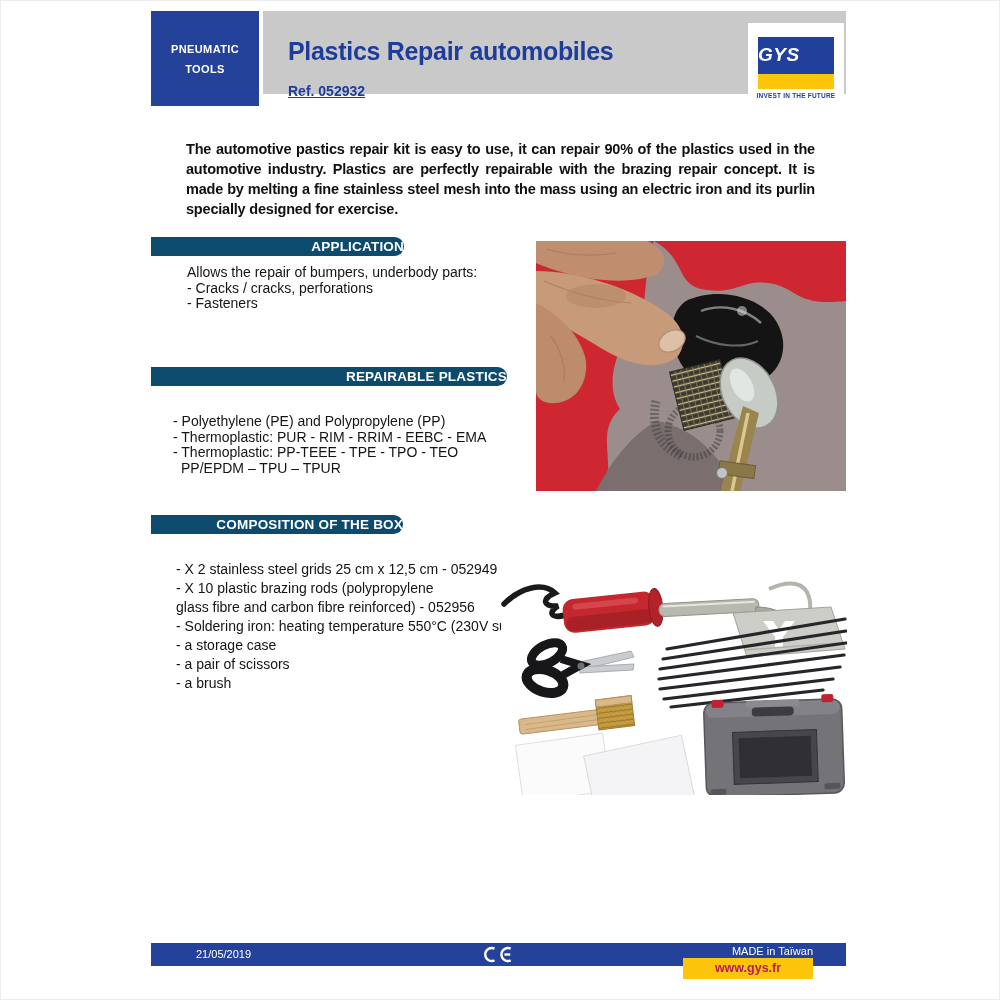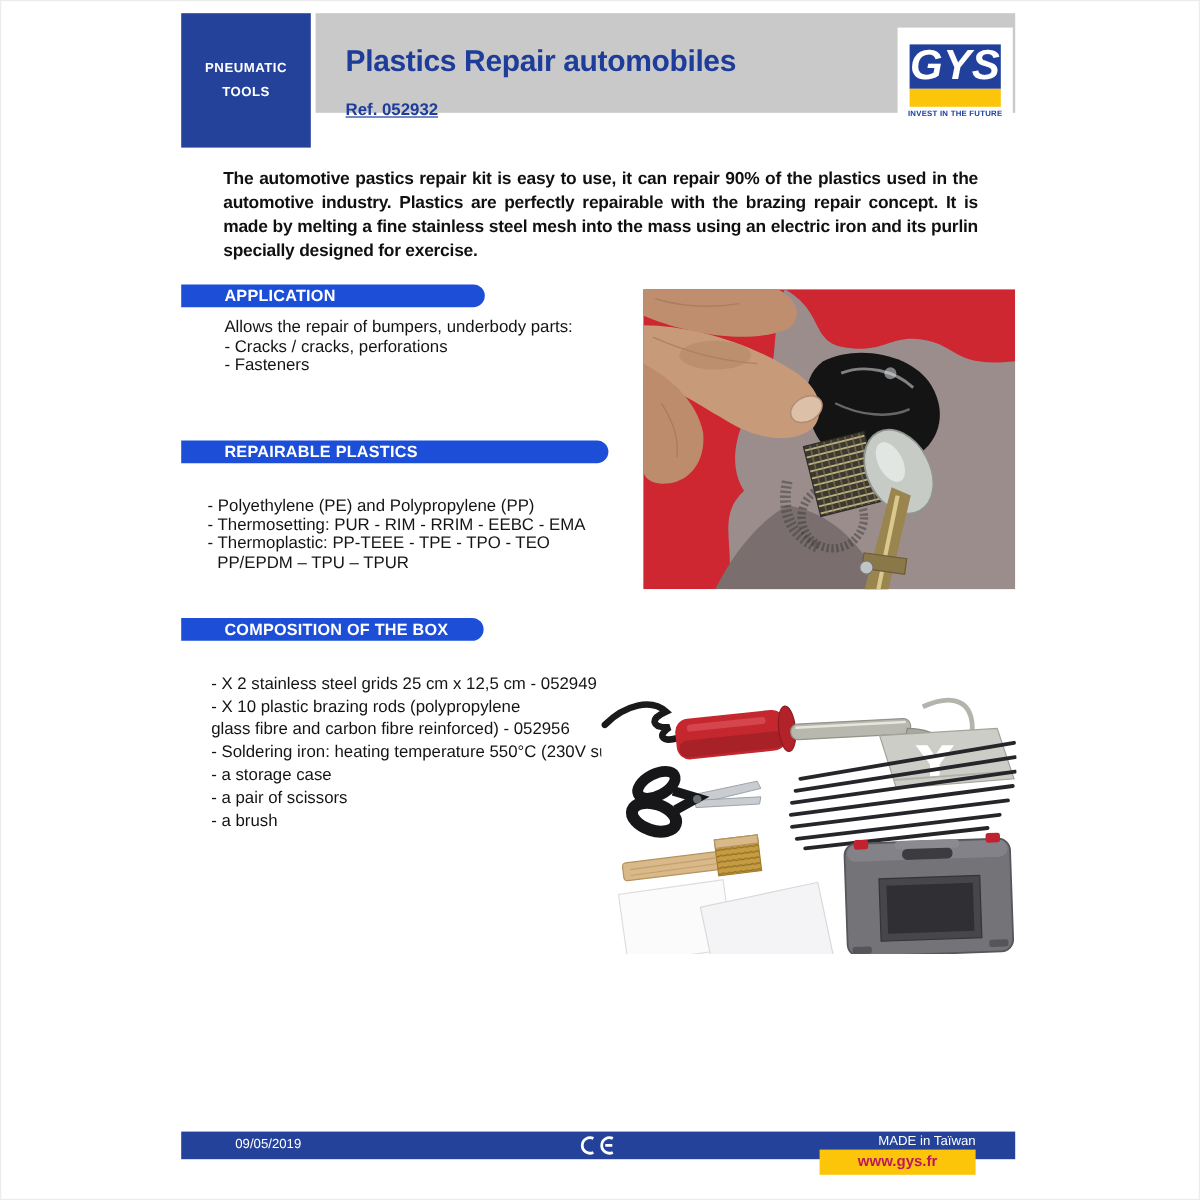--- a/index.html
+++ b/index.html
@@ -1,47 +1,47 @@
 <!DOCTYPE html>
 <html><head>
 <meta charset="utf-8">
 <style>
   * { margin:0; padding:0; box-sizing:border-box; }
   body { background:#fff; font-family:"Liberation Sans", sans-serif; }
   .page { position:relative; width:1000px; height:1000px; background:#ffffff;
           border:1px solid #ececec; overflow:hidden; }
 
   
-  .cat-box { position:absolute; left:150px; top:10px; width:108px; height:112px;
+  .cat-box { position:absolute; left:150px; top:10px; width:108px; height:95px;
              background:#24429a; color:#fff; display:flex; flex-direction:column;
              justify-content:center; align-items:center; gap:8px;
              font-size:11px; font-weight:bold; letter-spacing:.4px; text-align:center; }
   .header-bar { position:absolute; left:262px; top:10px; width:583px; height:83px;
                 background:#c9c9c9; }
   .title { position:absolute; left:25px; top:26px; font-size:25px; font-weight:bold;
            color:#1e3c99; letter-spacing:-0.3px; }
   .ref { position:absolute; left:25px; top:72px; font-size:14px; font-weight:bold; color:#1e3c99;text-decoration:underline; }
   .logo-panel { position:absolute; right:2px; top:12px; width:96px; height:86px;
                 background:#ffffff; display:flex; flex-direction:column; align-items:center;
                 padding-top:14px; }
-  .logo-blue { width:76px; height:37px; background:#20409c; color:#fff; text-align:center;
-               font-weight:bold; font-style:italic; font-size:35px; line-height:36px;
+  .logo-blue { width:76px; height:37px; background:#20409c; color:#fff; text-align:left;
+               font-weight:bold; font-style:italic; font-size:19px; line-height:36px;
                letter-spacing:.5px; transform-origin:center; }
   .logo-yellow { width:76px; height:15px; background:#fcc50a; }
   .logo-tag { margin-top:3px; font-size:6.5px; font-weight:bold; color:#20409c; letter-spacing:.2px; }
 
   
   .intro { position:absolute; left:185px; top:138px; width:629px; font-size:14.5px;
            font-weight:bold; color:#101010; text-align:justify; line-height:20px;
            letter-spacing:-0.2px; }
 
   
-  .bar { position:absolute; left:150px; height:19px; background:#1d4ed8;
+  .bar { position:absolute; left:150px; height:19px; background:#0c4a6e;
          border-radius:0 10px 10px 0; color:#ffffff; font-weight:bold; font-size:13.5px;
-         line-height:19px; padding-left:36px; letter-spacing:.2px; }
+         line-height:19px; padding-left:36px; letter-spacing:.2px;text-align:right; }
   .bar-app  { top:236px; width:253px; }
   .bar-rep  { top:366px; width:356px; }
   .bar-comp { top:514px; width:252px; }
 
   
   .list { position:absolute; color:#141414; font-size:14px; }
   .list-app  { left:186px; top:264px; line-height:15.5px; }
   .list-rep  { left:172px; top:413px; line-height:15.5px; }
   .list-comp { left:175px; top:559px; line-height:19px; }
   .indent { padding-left:8px; }
@@ -86,21 +86,21 @@
   <div class="bar bar-app">APPLICATION</div>
   <div class="list list-app">
     <div>Allows the repair of bumpers, underbody parts:</div>
     <div>- Cracks / cracks, perforations</div>
     <div>- Fasteners</div>
   </div>
 
   <div class="bar bar-rep">REPAIRABLE PLASTICS</div>
   <div class="list list-rep">
     <div>- Polyethylene (PE) and Polypropylene (PP)</div>
-    <div>- Thermosetting: PUR - RIM - RRIM - EEBC - EMA</div>
+    <div>- Thermoplastic: PUR - RIM - RRIM - EEBC - EMA</div>
     <div>- Thermoplastic: PP-TEEE - TPE - TPO - TEO</div>
     <div class="indent">PP/EPDM – TPU – TPUR</div>
   </div>
 
   <div class="bar bar-comp">COMPOSITION OF THE BOX SET</div>
   <div class="list list-comp">
     <div>- X 2 stainless steel grids 25 cm x 12,5 cm - 052949</div>
     <div>- X 10 plastic brazing rods (polypropylene</div>
     <div>glass fibre and carbon fibre reinforced) - 052956</div>
     <div>- Soldering iron: heating temperature 550°C (230V supply)</div>
@@ -223,21 +223,21 @@
       <rect x="212" y="149" width="12" height="8" rx="2" fill="#c02230"></rect>
       <rect x="322" y="147" width="12" height="8" rx="2" fill="#c02230"></rect>
       <rect x="232" y="182" width="84" height="52" fill="#46464b" stroke="#333338"></rect>
       <rect x="238" y="188" width="72" height="40" fill="#2f2f34"></rect>
       <rect x="208" y="238" width="16" height="6" rx="2" fill="#55555a"></rect>
       <rect x="322" y="236" width="16" height="6" rx="2" fill="#55555a"></rect>
     </g>
   </svg>
 
   <div class="footer">
-    <div class="f-date">09/05/2019</div>
+    <div class="f-date">21/05/2019</div>
     <svg class="f-ce" width="36" height="17" viewBox="0 0 40 18">
       <path d="M15,2.5 A7.2,7.2 0 1 0 15,15.5" fill="none" stroke="#ffffff" stroke-width="2.6"></path>
       <path d="M33,2.5 A7.2,7.2 0 1 0 33,15.5" fill="none" stroke="#ffffff" stroke-width="2.6"></path>
       <line x1="26" y1="9" x2="32.5" y2="9" stroke="#ffffff" stroke-width="2.6"></line>
     </svg>
     <div class="f-made">MADE in Taïwan</div>
     <div class="f-site">www.gys.fr</div>
   </div>
 
 </div>

